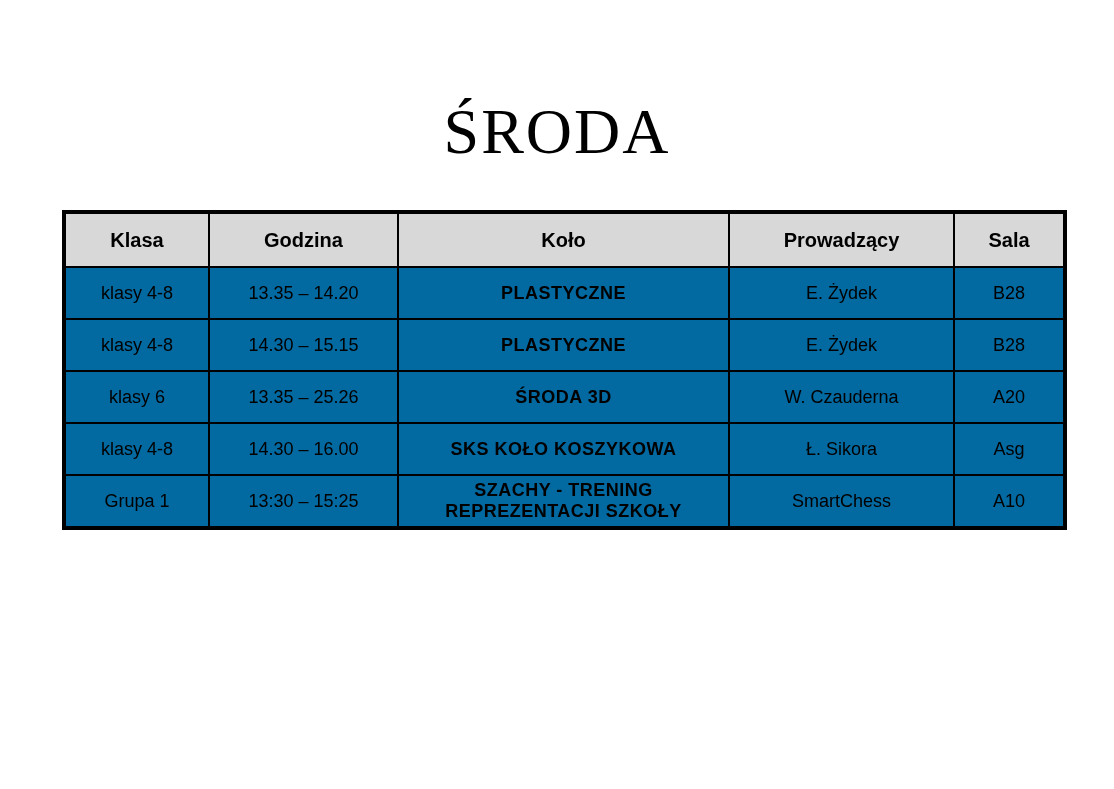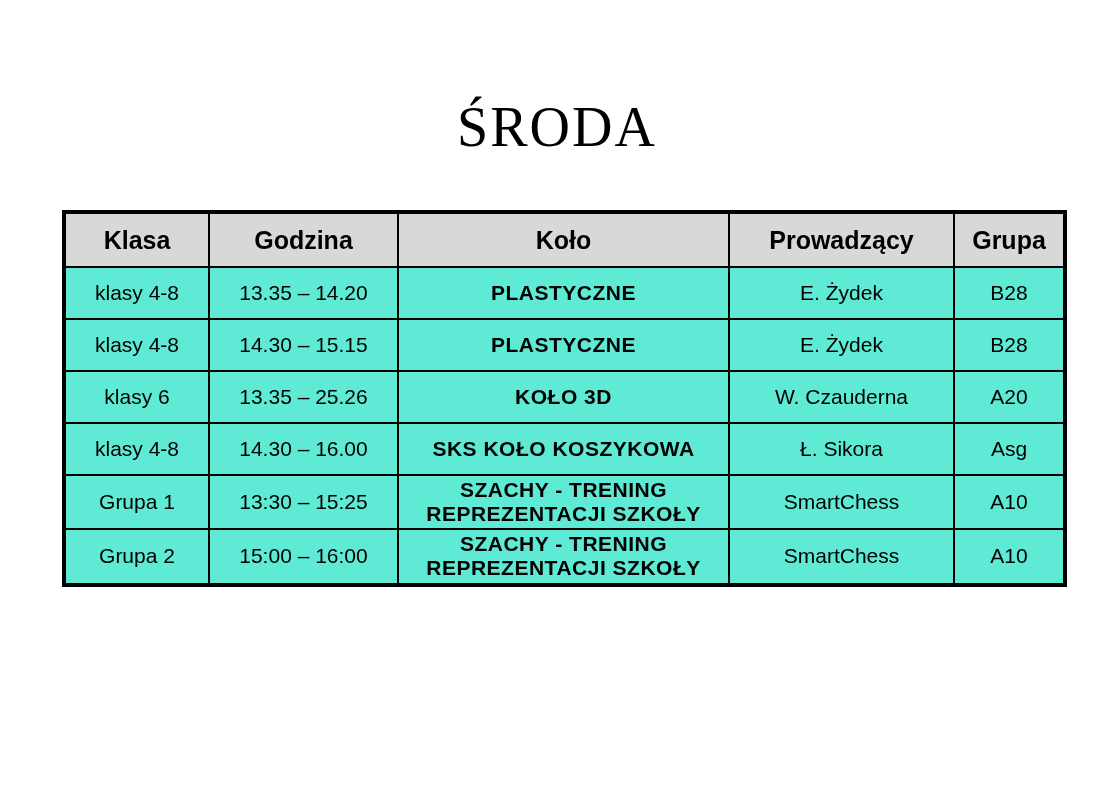--- a/index.html
+++ b/index.html
@@ -18,21 +18,21 @@
     height: 789px;
     background: #ffffff;
   }
   .doc-title {
     position: absolute;
     top: 95px;
     left: 0;
     width: 1114px;
     text-align: center;
     font-family: "Liberation Serif", serif;
-    font-size: 56px;
+    font-size: 64px;
     font-weight: 400;
     letter-spacing: 2px;
     color: #000000;
   }
   table.schedule {
     position: absolute;
     left: 62px;
     top: 210px;
     width: 1001px;
     border-collapse: collapse;
@@ -42,29 +42,29 @@
   table.schedule th,
   table.schedule td {
     border: 2px solid #000000;
     text-align: center;
     vertical-align: middle;
     padding: 2px 4px;
     overflow: hidden;
   }
   table.schedule th {
     background: #d8d8d8;
-    font-size: 25px;
+    font-size: 20px;
     font-weight: 700;
     height: 48px;
   }
   table.schedule td {
-    font-size: 21px;
+    font-size: 18px;
     font-weight: 400;
     height: 46px;
-    background: #5eead4;
+    background: #0369a1;
   }
   table.schedule td.kolo {
     font-weight: 700;
     line-height: 1.15;
     letter-spacing: 0.5px;
   }
   .col-klasa   { width: 145px; }
   .col-godzina { width: 189px; }
   .col-kolo    { width: 331px; }
   .col-prow    { width: 225px; }
@@ -84,62 +84,55 @@
       <col class="col-kolo">
       <col class="col-prow">
       <col class="col-sala">
     </colgroup>
     <thead>
       <tr>
         <th>Klasa</th>
         <th>Godzina</th>
         <th>Koło</th>
         <th>Prowadzący</th>
-        <th>Grupa</th>
+        <th>Sala</th>
       </tr>
     </thead>
     <tbody>
       <tr>
         <td>klasy 4-8</td>
         <td>13.35 – 14.20</td>
         <td class="kolo">PLASTYCZNE</td>
         <td>E. Żydek</td>
         <td>B28</td>
       </tr>
       <tr>
         <td>klasy 4-8</td>
         <td>14.30 – 15.15</td>
         <td class="kolo">PLASTYCZNE</td>
         <td>E. Żydek</td>
         <td>B28</td>
       </tr>
       <tr>
         <td>klasy 6</td>
         <td>13.35 – 25.26</td>
-        <td class="kolo">KOŁO 3D</td>
+        <td class="kolo">ŚRODA 3D</td>
         <td>W. Czauderna</td>
         <td>A20</td>
       </tr>
       <tr>
         <td>klasy 4-8</td>
         <td>14.30 – 16.00</td>
         <td class="kolo">SKS KOŁO KOSZYKOWA</td>
         <td>Ł. Sikora</td>
         <td>Asg</td>
       </tr>
       <tr>
         <td>Grupa 1</td>
         <td>13:30 – 15:25</td>
         <td class="kolo">SZACHY - TRENING REPREZENTACJI SZKOŁY</td>
         <td>SmartChess</td>
         <td>A10</td>
       </tr>
-      <tr>
-        <td>Grupa 2</td>
-        <td>15:00 – 16:00</td>
-        <td class="kolo">SZACHY - TRENING REPREZENTACJI SZKOŁY</td>
-        <td>SmartChess</td>
-        <td>A10</td>
-      </tr>
     </tbody>
   </table>
 
 </div>
 
 </body></html>

